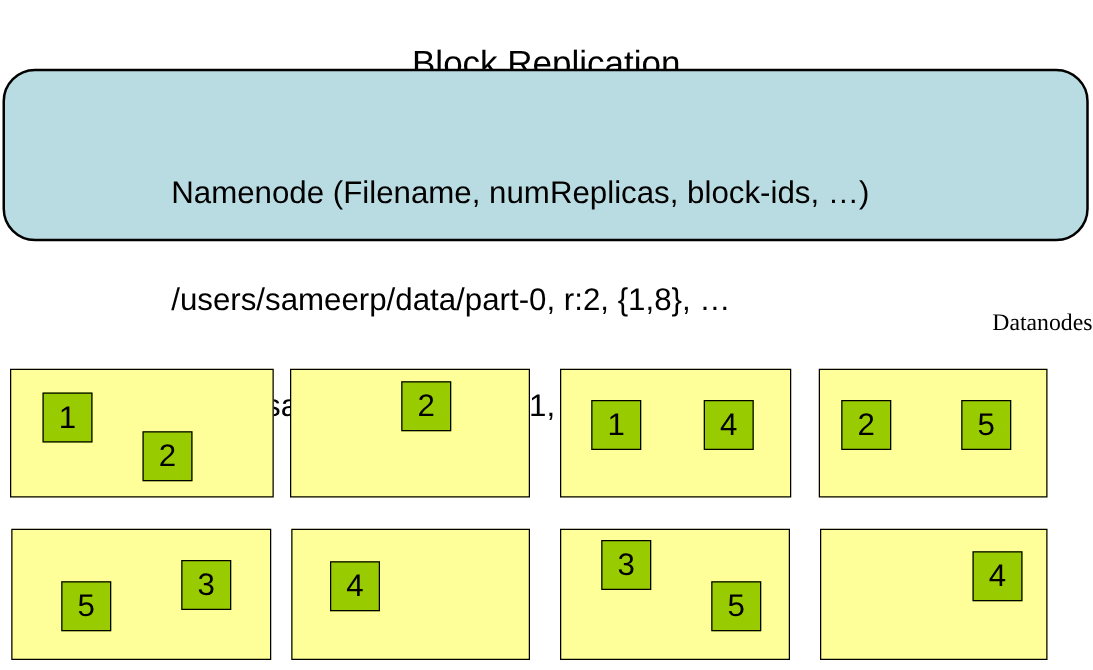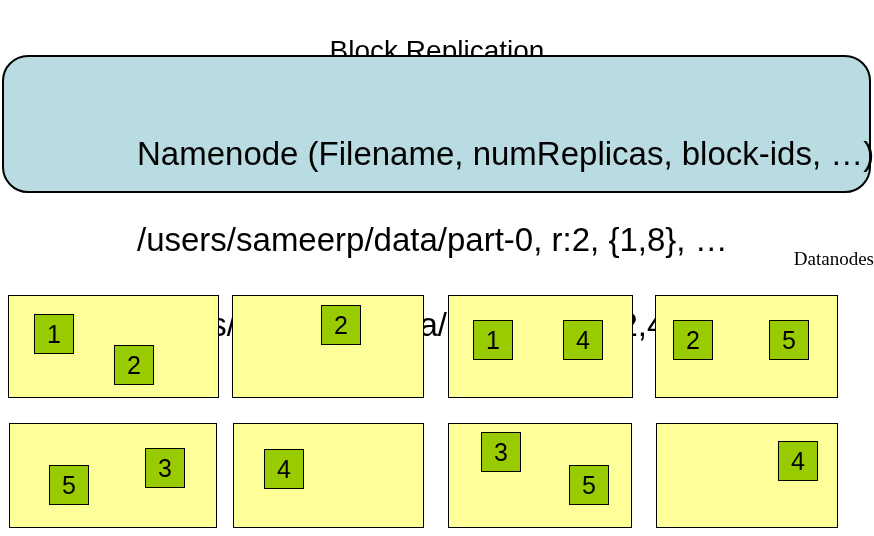--- a/index.html
+++ b/index.html
@@ -37,21 +37,21 @@
     left:2px; top:55px;
     width:869px; height:138px;
     box-sizing:border-box;
     background:var(--namenode-fill);
     border:2px solid var(--border);
     border-radius:26px;
   }
   .namenode-text{
     position:absolute;
     left:137px; top:83px;
-    font-size:33px;
+    font-size:25px;
     line-height:28.5px;
     white-space:pre;
   }
   .datanodes-label{
     position:absolute;
     top:243px; left:20px; right:0;
     text-align:right;
     font-size:19px;
     line-height:32px;
     white-space:pre;

